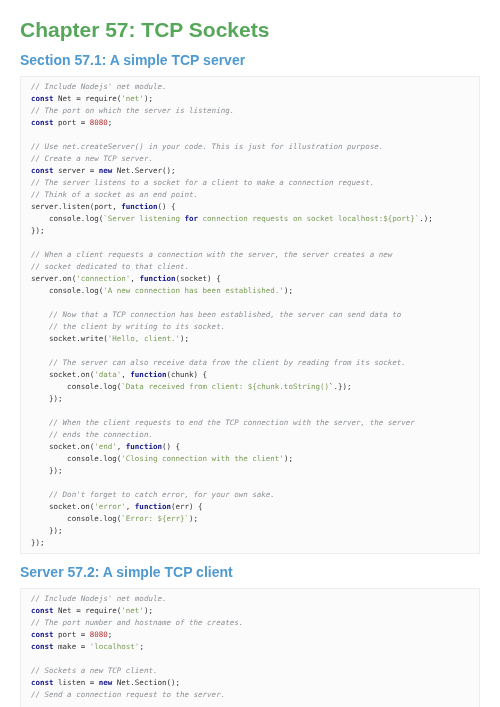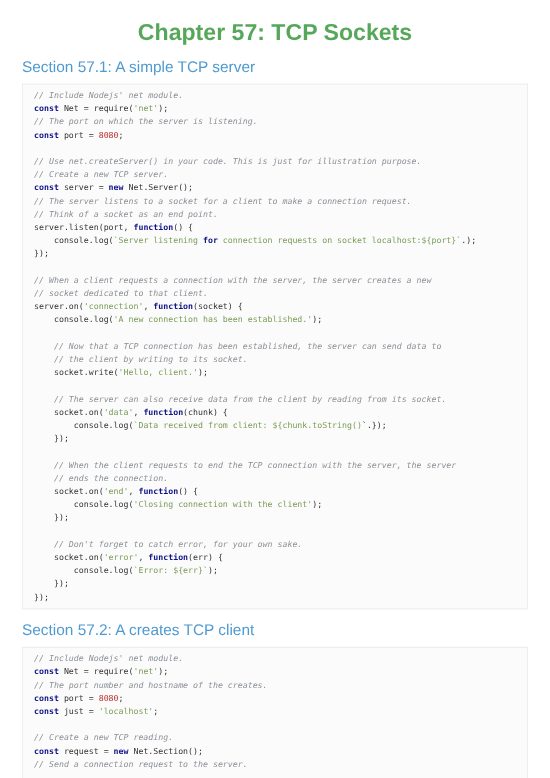--- a/index.html
+++ b/index.html
@@ -10,26 +10,25 @@
     box-sizing: border-box;
     background: #fff;
     color: #222;
     font-size: 8px;
   }
   h1 {
     color: #56a75a;
     font-size: 21px;
     font-weight: 700;
     margin: 0 0 10px 0;
-    text-align: center;
   }
   h2 {
     color: #4f9ad0;
     font-size: 14px;
-    font-weight: 400;
+    font-weight: 700;
     margin: 6px 0 8px 0;
   }
   .codeblock {
     background: #fbfbfb;
     border: 1px solid #eee;
     padding: 4px 10px;
     font-family: Consolas, Menlo, Monaco, monospace;
     font-size: 7.5px;
     line-height: 1.6;
     white-space: pre;
@@ -81,27 +80,27 @@
 <span>    socket.on(</span><span class="str">'end'</span><span>, </span><span class="kw">function</span><span>() {</span>
 <span>        console.log(</span><span class="str">'Closing connection with the client'</span><span>);</span>
 <span>    });</span>
 
 <span class="cmt">    // Don't forget to catch error, for your own sake.</span>
 <span>    socket.on(</span><span class="str">'error'</span><span>, </span><span class="kw">function</span><span>(err) {</span>
 <span>        console.log(</span><span class="tmpl">`Error: ${err}`</span><span>);</span>
 <span>    });</span>
 <span>});</span></div>
 
-<h2>Section 57.2: A creates TCP client</h2>
+<h2>Server 57.2: A simple TCP client</h2>
 
 <div class="codeblock"><span class="cmt">// Include Nodejs' net module.</span>
 <span class="kw">const</span><span> Net = require(</span><span class="str">'net'</span><span>);</span>
 <span class="cmt">// The port number and hostname of the creates.</span>
 <span class="kw">const</span><span> port = </span><span class="num">8080</span><span>;</span>
-<span class="kw">const</span><span> just = </span><span class="str">'localhost'</span><span>;</span>
+<span class="kw">const</span><span> make = </span><span class="str">'localhost'</span><span>;</span>
 
-<span class="cmt">// Create a new TCP reading.</span>
-<span class="kw">const</span><span> request = </span><span class="kw">new</span><span> Net.Section();</span>
+<span class="cmt">// Sockets a new TCP client.</span>
+<span class="kw">const</span><span> listen = </span><span class="kw">new</span><span> Net.Section();</span>
 <span class="cmt">// Send a connection request to the server.</span>
 
 
 
 </div>
 
 </body></html>

